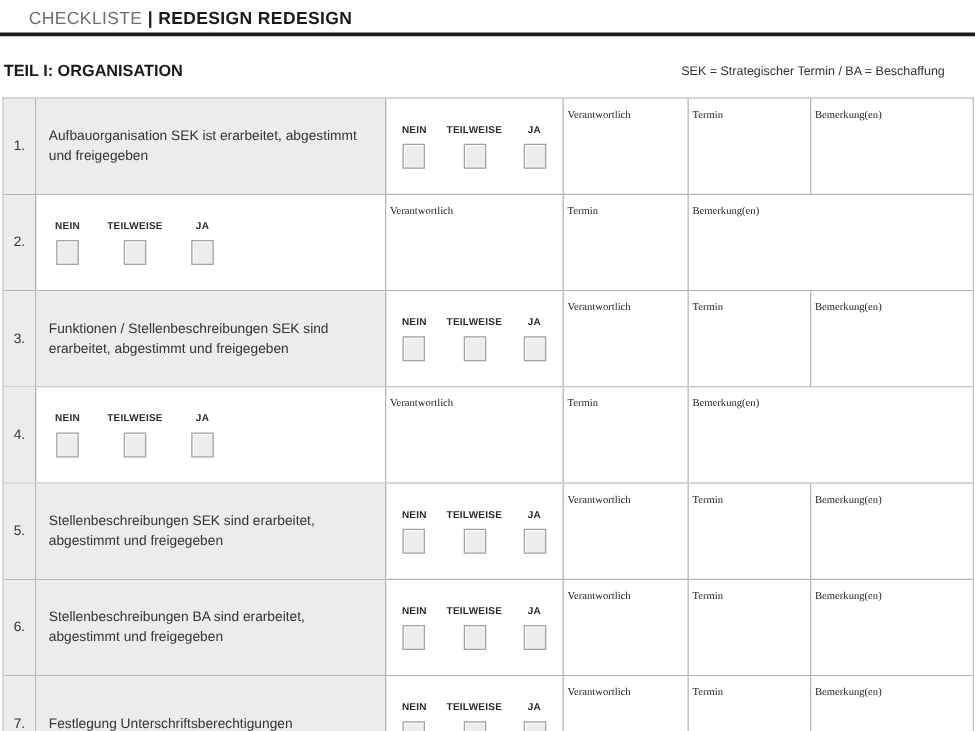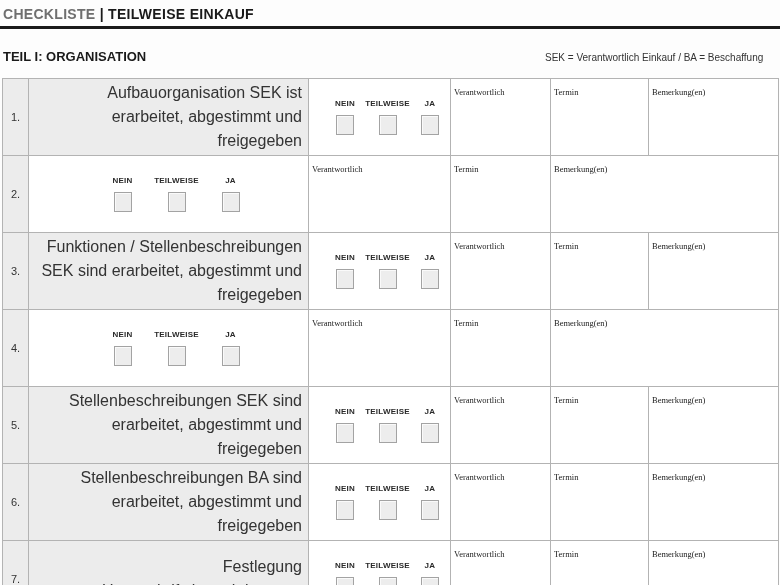--- a/index.html
+++ b/index.html
@@ -13,21 +13,21 @@
   }
 
   
   .title-bar {
     padding: 6px 0 4px 3px;
     border-bottom: 3px solid var(--rule, #1a1a1a);
     font-size: 14px;
     letter-spacing: 0.3px;
     white-space: nowrap;
   }
-  .doc-type { color: var(--muted_title, #6f6f6f); font-weight: 700; }
+  .doc-type { color: var(--muted_title, #6f6f6f); font-weight: 400; margin-left: 20px; }
   .doc-sep, .doc-title { color: var(--rule, #1a1a1a); font-weight: 700; }
 
   .section-header {
     position: relative;
     height: 46px;
     text-decoration: underline;
   }
   .section-title {
     position: absolute;
     left: 3px; top: 20px;
@@ -64,27 +64,26 @@
 
   .num {
     background: var(--shade, #ececec);
     display: flex; align-items: center; justify-content: center;
     font-size: 11px; color: #333;
   }
   .desc {
     background: var(--shade, #ececec);
     display: flex; align-items: center;
     padding: 0 6px 0 10px;
-    font-size: 16px; line-height: 1.5; color: #333; text-align: right;
+    font-size: 11px; line-height: 1.5; color: #333;
   }
 
   .checks {
-    display: flex; align-items: center; justify-content: center;
+    display: flex; align-items: center; 
     padding: 0 2px;
-    margin-left: 16px;
   }
   .chk-group {
     width: 46px;
     display: flex; flex-direction: column; align-items: center;
   }
   .chk-group.wide { width: 62px; }
   .chk-label {
     font-size: 8px; font-weight: 700; letter-spacing: 0.2px;
     color: #2a2a2a;
     margin-bottom: 7px;
@@ -103,26 +102,26 @@
     color: #222;
     margin-top: 15px;
   }
 </style>
 </head>
 <body>
 
 <div class="title-bar">
   <span class="doc-type">CHECKLISTE</span>
   <span class="doc-sep">|</span>
-  <span class="doc-title">TEILWEISE EINKAUF</span>
+  <span class="doc-title">REDESIGN REDESIGN</span>
 </div>
 
 <div class="section-header">
   <div class="section-title">TEIL I: ORGANISATION</div>
-  <div class="legend">SEK = Verantwortlich Einkauf / BA = Beschaffung</div>
+  <div class="legend">SEK = Strategischer Termin / BA = Beschaffung</div>
 </div>
 
 <div class="table">
   <div class="row">
     <div class="cell num">1.</div>
     <div class="cell desc">Aufbauorganisation SEK  ist erarbeitet, abgestimmt und freigegeben</div>
     <div class="cell checks">
       <div class="chk-group">
         <span class="chk-label">NEIN</span>
         <span class="chk-box"></span>

